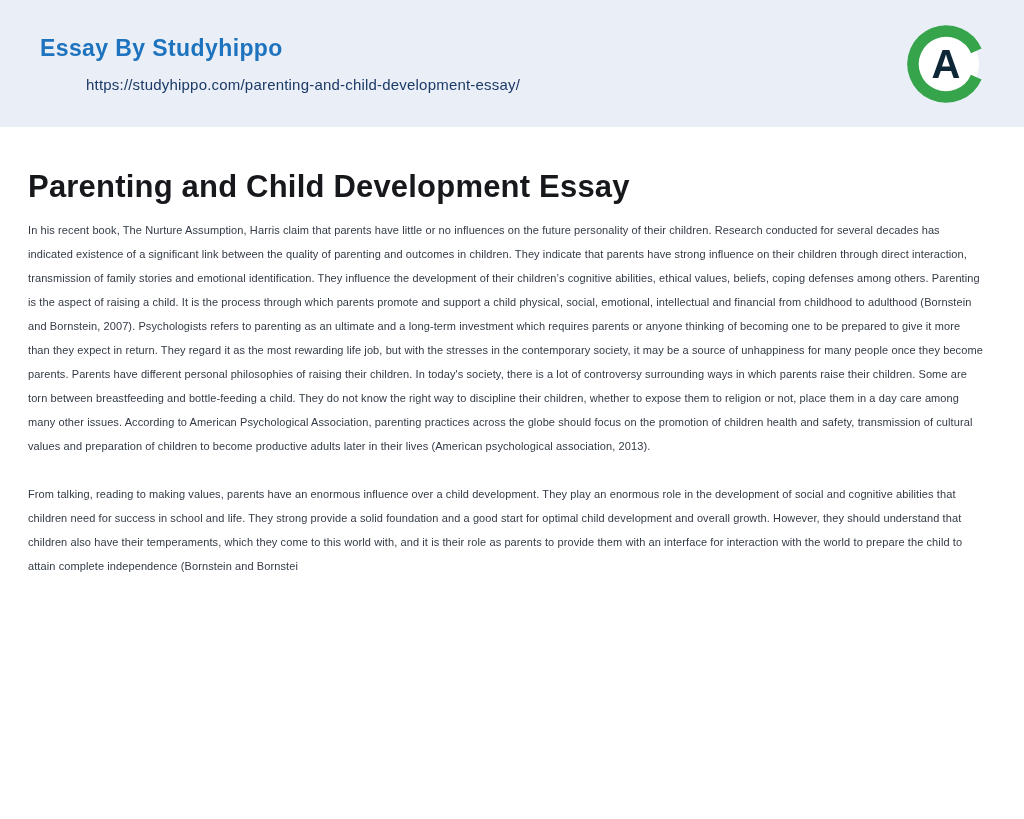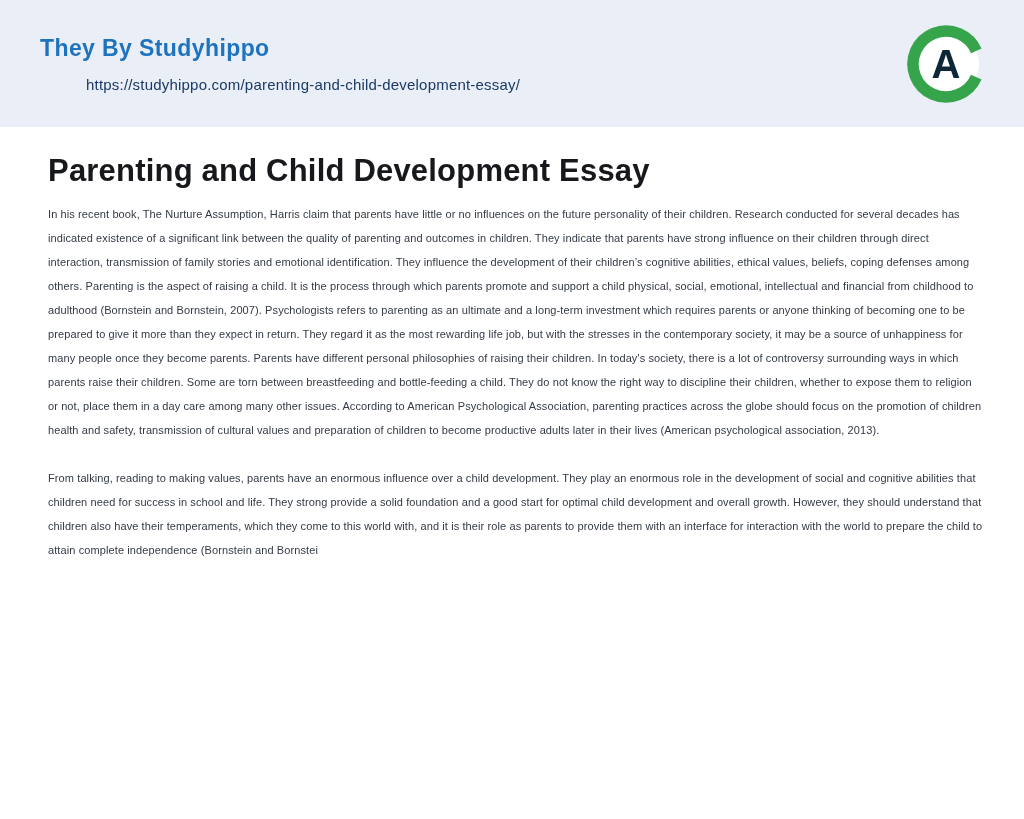--- a/index.html
+++ b/index.html
@@ -34,21 +34,21 @@
     color: #1c3a66;
     font-size: 15px;
     letter-spacing: 0.2px;
     margin-top: 14px;
     text-decoration: none;
     cursor: pointer;
     margin-left: 46px;
   }
   .logo { width: 78px; height: 78px; flex: 0 0 auto; }
   .logo svg { display: block; }
-  main { padding: 26px 40px 0 48px; }
+  main { padding: 26px 40px 0 28px; margin-top: 16px; }
   .essay-title {
     font-size: 31px;
     font-weight: 800;
     color: #16181b;
     letter-spacing: 0.2px;
     line-height: 1.15;
     margin-bottom: 13px;
   }
   .essay-paragraph {
     font-size: 11px;
@@ -56,21 +56,21 @@
     color: #333a45;
     letter-spacing: 0.1px;
     margin-bottom: 24px;
   }
 </style>
 </head>
 <body>
 
 <header class="page-header">
   <div class="header-text">
-    <a class="site-title">They By Studyhippo</a>
+    <a class="site-title">Essay By Studyhippo</a>
     <a class="site-url">https://studyhippo.com/parenting-and-child-development-essay/</a>
   </div>
   <div class="logo">
     <svg width="78" height="78" viewBox="0 0 78 78" aria-hidden="true">
       <circle cx="39" cy="39" r="33" fill="#ffffff" stroke="#36a44a" stroke-width="11.5" stroke-dasharray="180 27.4" transform="rotate(23.5 39 39)"></circle>
       <text x="39" y="52.5" text-anchor="middle" font-family="Liberation Sans, sans-serif" font-size="40" font-weight="bold" fill="#0e2736">A</text>
     </svg>
   </div>
 </header>
 

